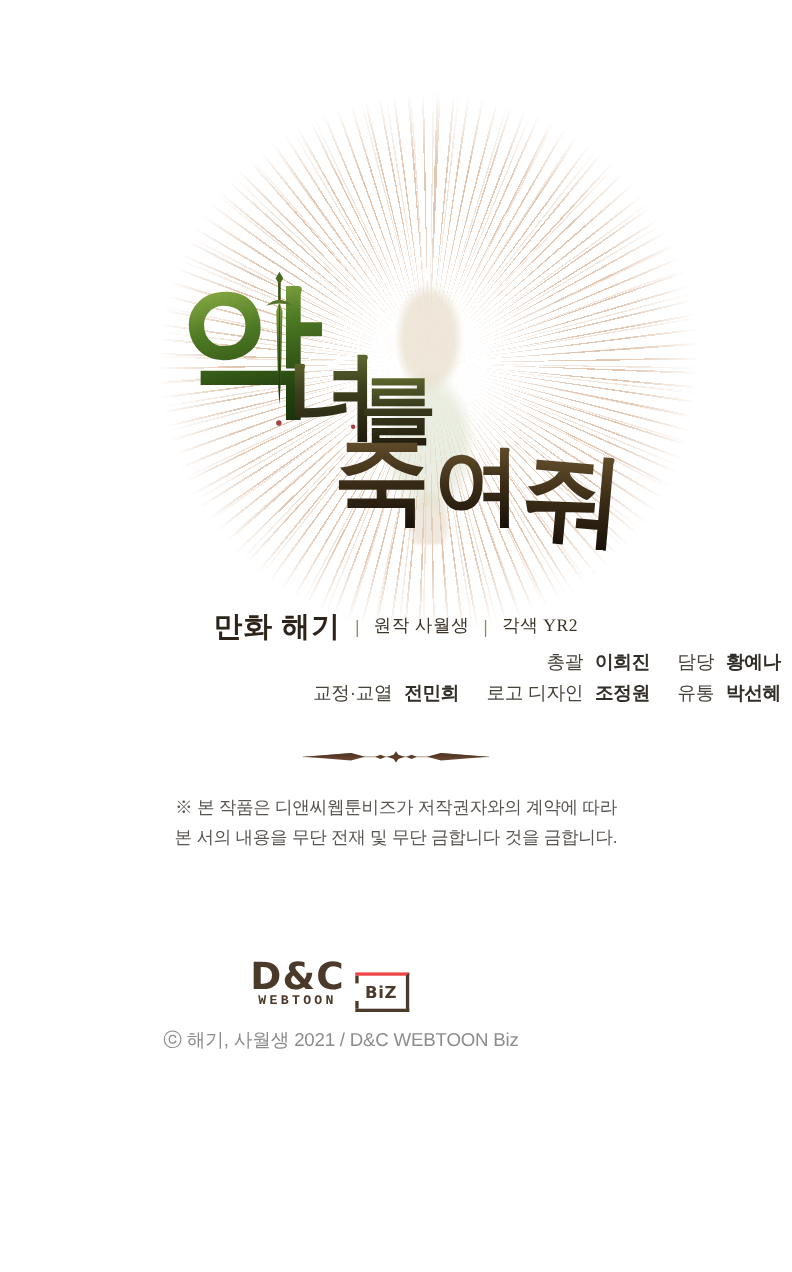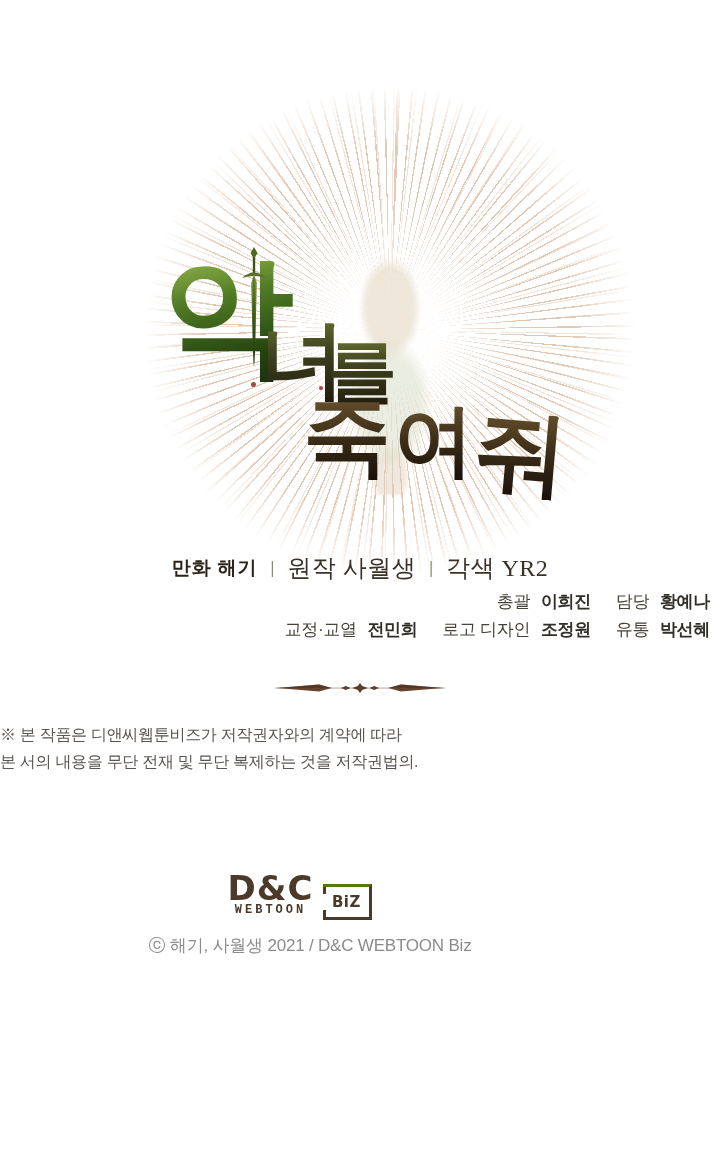--- a/index.html
+++ b/index.html
@@ -40,41 +40,41 @@
   .c5{left:476px;top:406px;font-size:92px;transform:rotate(5deg);}
   .sword{position:absolute;left:241px;top:247px;width:26px;height:124px;}
   .accent-dot{position:absolute;width:5px;height:5px;border-radius:50%;background:#9b2020;opacity:.85;}
   .dot1{left:251px;top:382px;}
   .dot2{left:319px;top:386px;width:4px;height:4px;}
   
   .byline{
     position:absolute;left:0;top:552px;width:720px;text-align:center;
     font-family:"Liberation Serif", serif;color:#352c20;
   }
-  .byline-main{font-size:19px;font-weight:700;letter-spacing:1px;color:#2c2418;vertical-align:middle;}
+  .byline-main{font-size:26px;font-weight:700;letter-spacing:1px;color:#2c2418;vertical-align:middle;}
   .byline-sep{color:#7e905c;font-weight:700;font-size:17px;margin:0 9px;vertical-align:middle;}
-  .byline-sec{font-size:24px;color:#3a3226;vertical-align:middle;letter-spacing:.5px;}
+  .byline-sec{font-size:16px;color:#3a3226;vertical-align:middle;letter-spacing:.5px;}
   
   .credits{position:absolute;left:0;top:588px;width:720px;text-align:right;color:#3f3b36;}
   .credits .line{height:28px;line-height:28px;font-size:17px;}
   .pair{display:inline-block;margin:0 10px;white-space:nowrap;}
   .role{font-weight:400;color:#474239;letter-spacing:-0.3px;}
   .name{font-weight:700;color:#322e28;margin-left:6px;letter-spacing:-0.3px;}
   
   .divider{position:absolute;left:275px;top:680px;width:170px;height:16px;}
   
-  .notice{position:absolute;left:0;top:721px;width:720px;
+  .notice{position:absolute;left:0;top:721px;width:720px;text-align:center;
     font-size:16px;line-height:27px;color:#595551;letter-spacing:-0.3px;}
   
   .dnc{position:absolute;left:0;top:870px;width:600px;display:flex;justify-content:center;align-items:center;}
   .dnc-left{text-align:center;color:#4b392a;}
   .dnc-main{font-size:34px;font-weight:900;letter-spacing:1px;line-height:30px;font-family:"DejaVu Sans", sans-serif;}
   .dnc-sub{font-size:12px;font-weight:800;letter-spacing:3px;line-height:14px;font-family:Liberation Mono, monospace;}
   .dnc-badge{position:relative;margin-left:10px;margin-top:14px;width:46px;height:30px;
-    border-top:3px solid #4d7c0f;border-right:3px solid #4b392a;border-bottom:3px solid #4b392a;
+    border-top:3px solid #ef4444;border-right:3px solid #4b392a;border-bottom:3px solid #4b392a;
     display:flex;align-items:center;justify-content:center;}
   .dnc-badge::before,.dnc-badge::after{content:"";position:absolute;left:0;width:3px;height:7px;background:#4b392a;}
   .dnc-badge::before{top:0;}
   .dnc-badge::after{bottom:0;}
   .dnc-badge span{font-size:15px;font-weight:900;color:#4b392a;letter-spacing:.5px;font-family:"DejaVu Sans", sans-serif;}
   
   .footer{position:absolute;left:0;top:934px;width:620px;text-align:center;
     font-size:17px;color:#8c8c8c;letter-spacing:-0.2px;}
 </style>
 </head>
@@ -151,21 +151,21 @@
     <path d="M2 7 L56 2.6 L72 7 Z" fill="#4a3020" opacity=".55"></path>
     <path d="M84 7 L90 4.6 L96 7 L90 9.4 Z" fill="#5a3e2a"></path>
     <path d="M108 0.5 L110.8 4.6 L118 7 L110.8 9.4 L108 13.5 L105.2 9.4 L98 7 L105.2 4.6 Z" fill="#5a3e2a"></path>
     <path d="M120 7 L126 4.6 L132 7 L126 9.4 Z" fill="#5a3e2a"></path>
     <path d="M214 7 L160 2.6 L144 7 L160 11.4 Z" fill="#63432e"></path>
     <path d="M214 7 L160 2.6 L144 7 Z" fill="#4a3020" opacity=".55"></path>
   </svg>
 
   <div class="notice">
     <div>※ 본 작품은 디앤씨웹툰비즈가 저작권자와의 계약에 따라</div>
-    <div>본 서의 내용을 무단 전재 및 무단 복제하는 것을 저작권법의.</div>
+    <div>본 서의 내용을 무단 전재 및 무단 금합니다 것을 금합니다.</div>
   </div>
 
   <div class="dnc">
     <div class="dnc-left">
       <div class="dnc-main">D&amp;C</div>
       <div class="dnc-sub">WEBTOON</div>
     </div>
     <div class="dnc-badge">
       <span>BiZ</span>
     </div>

